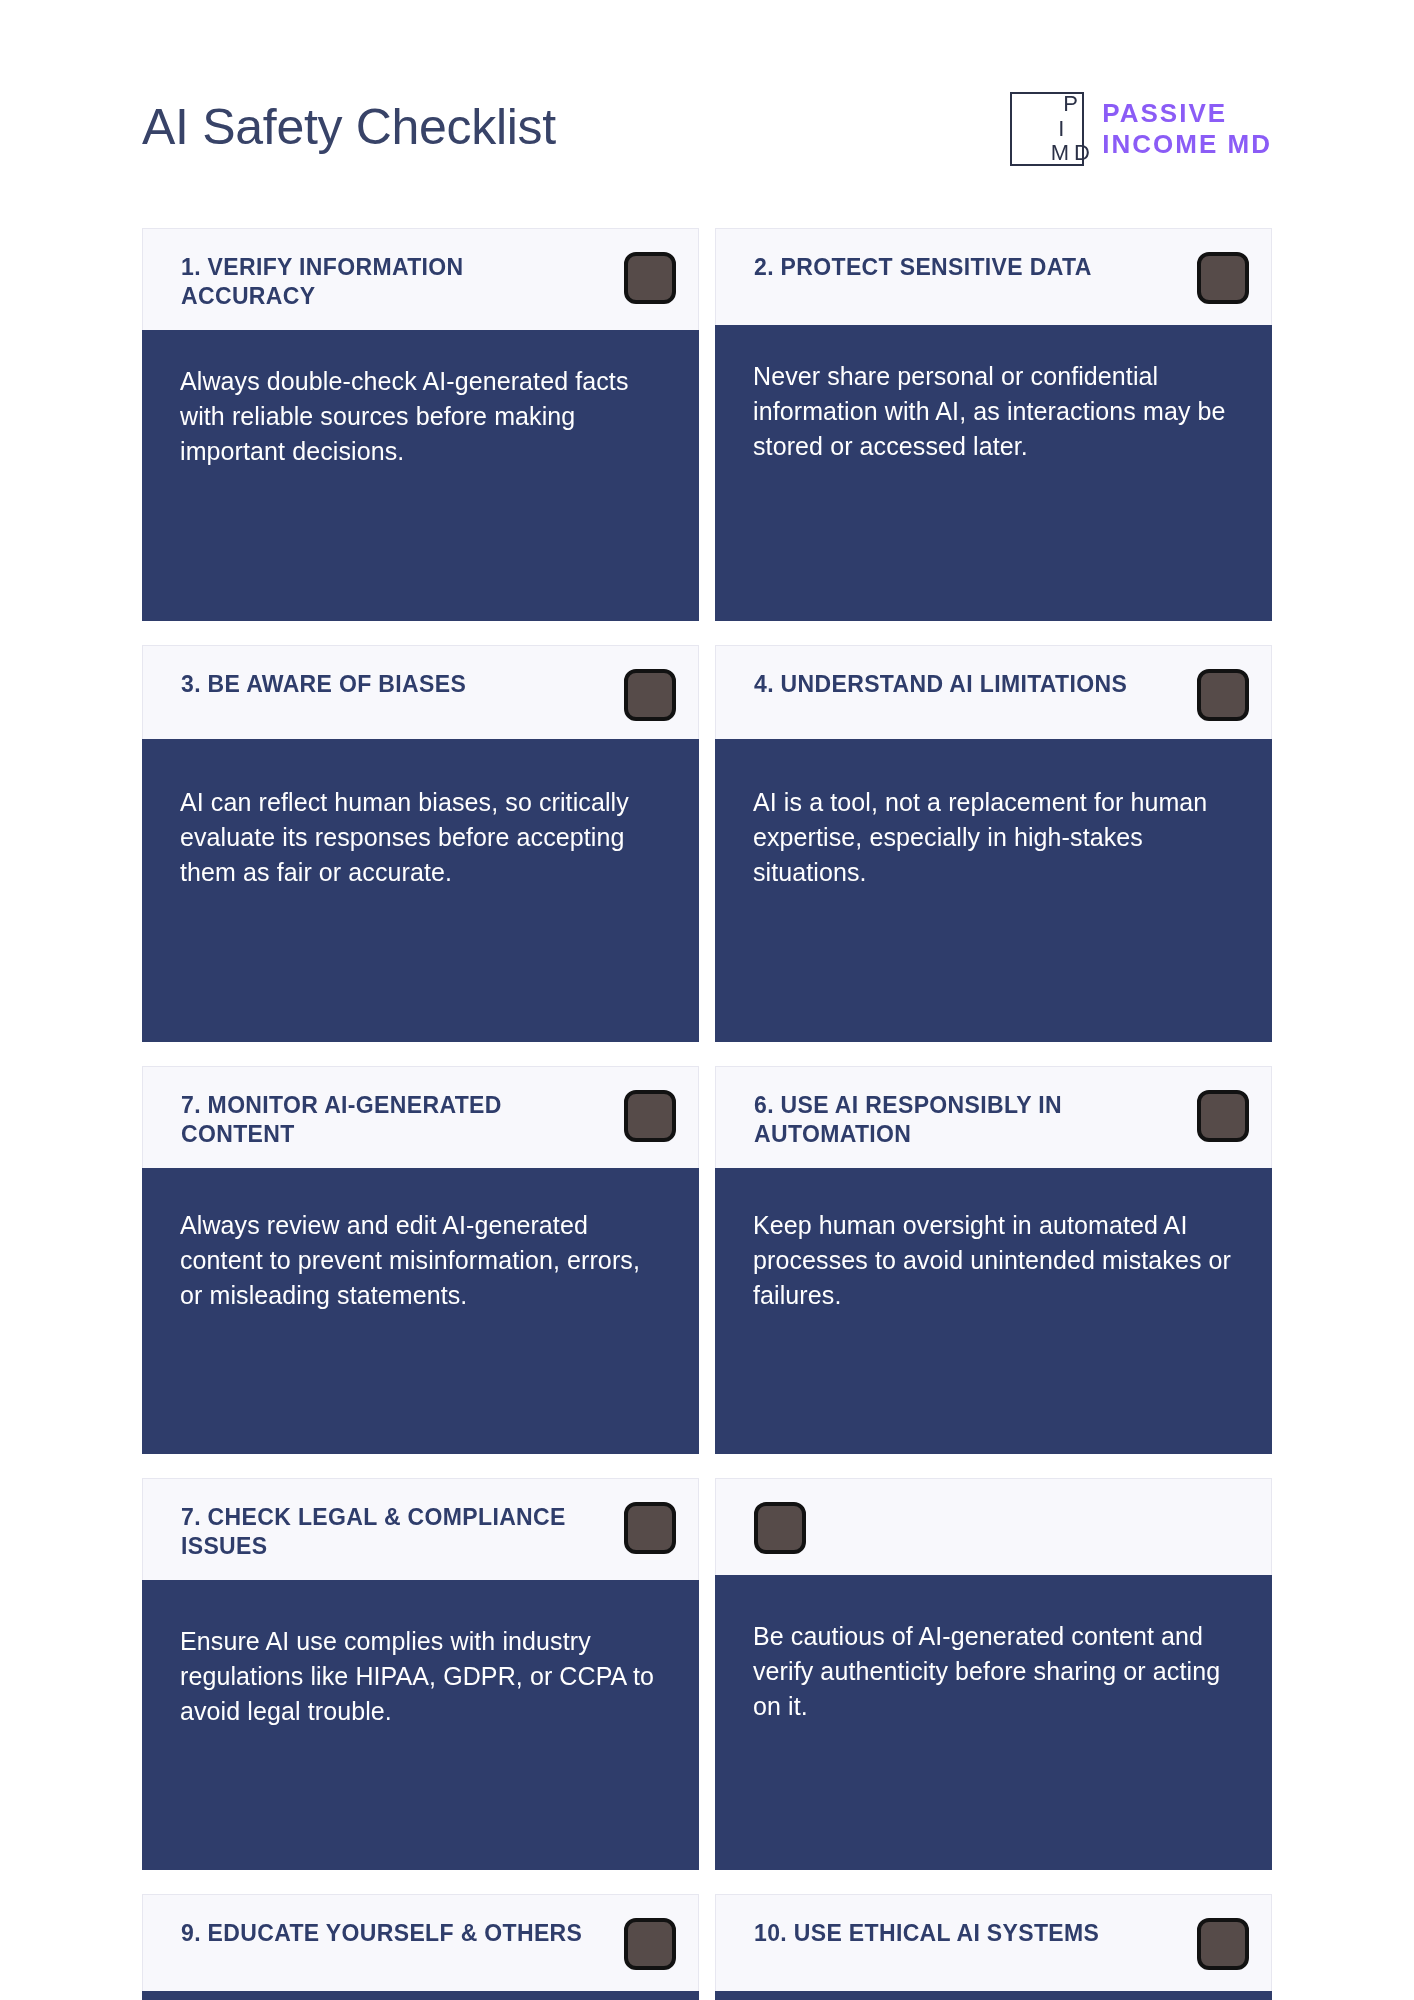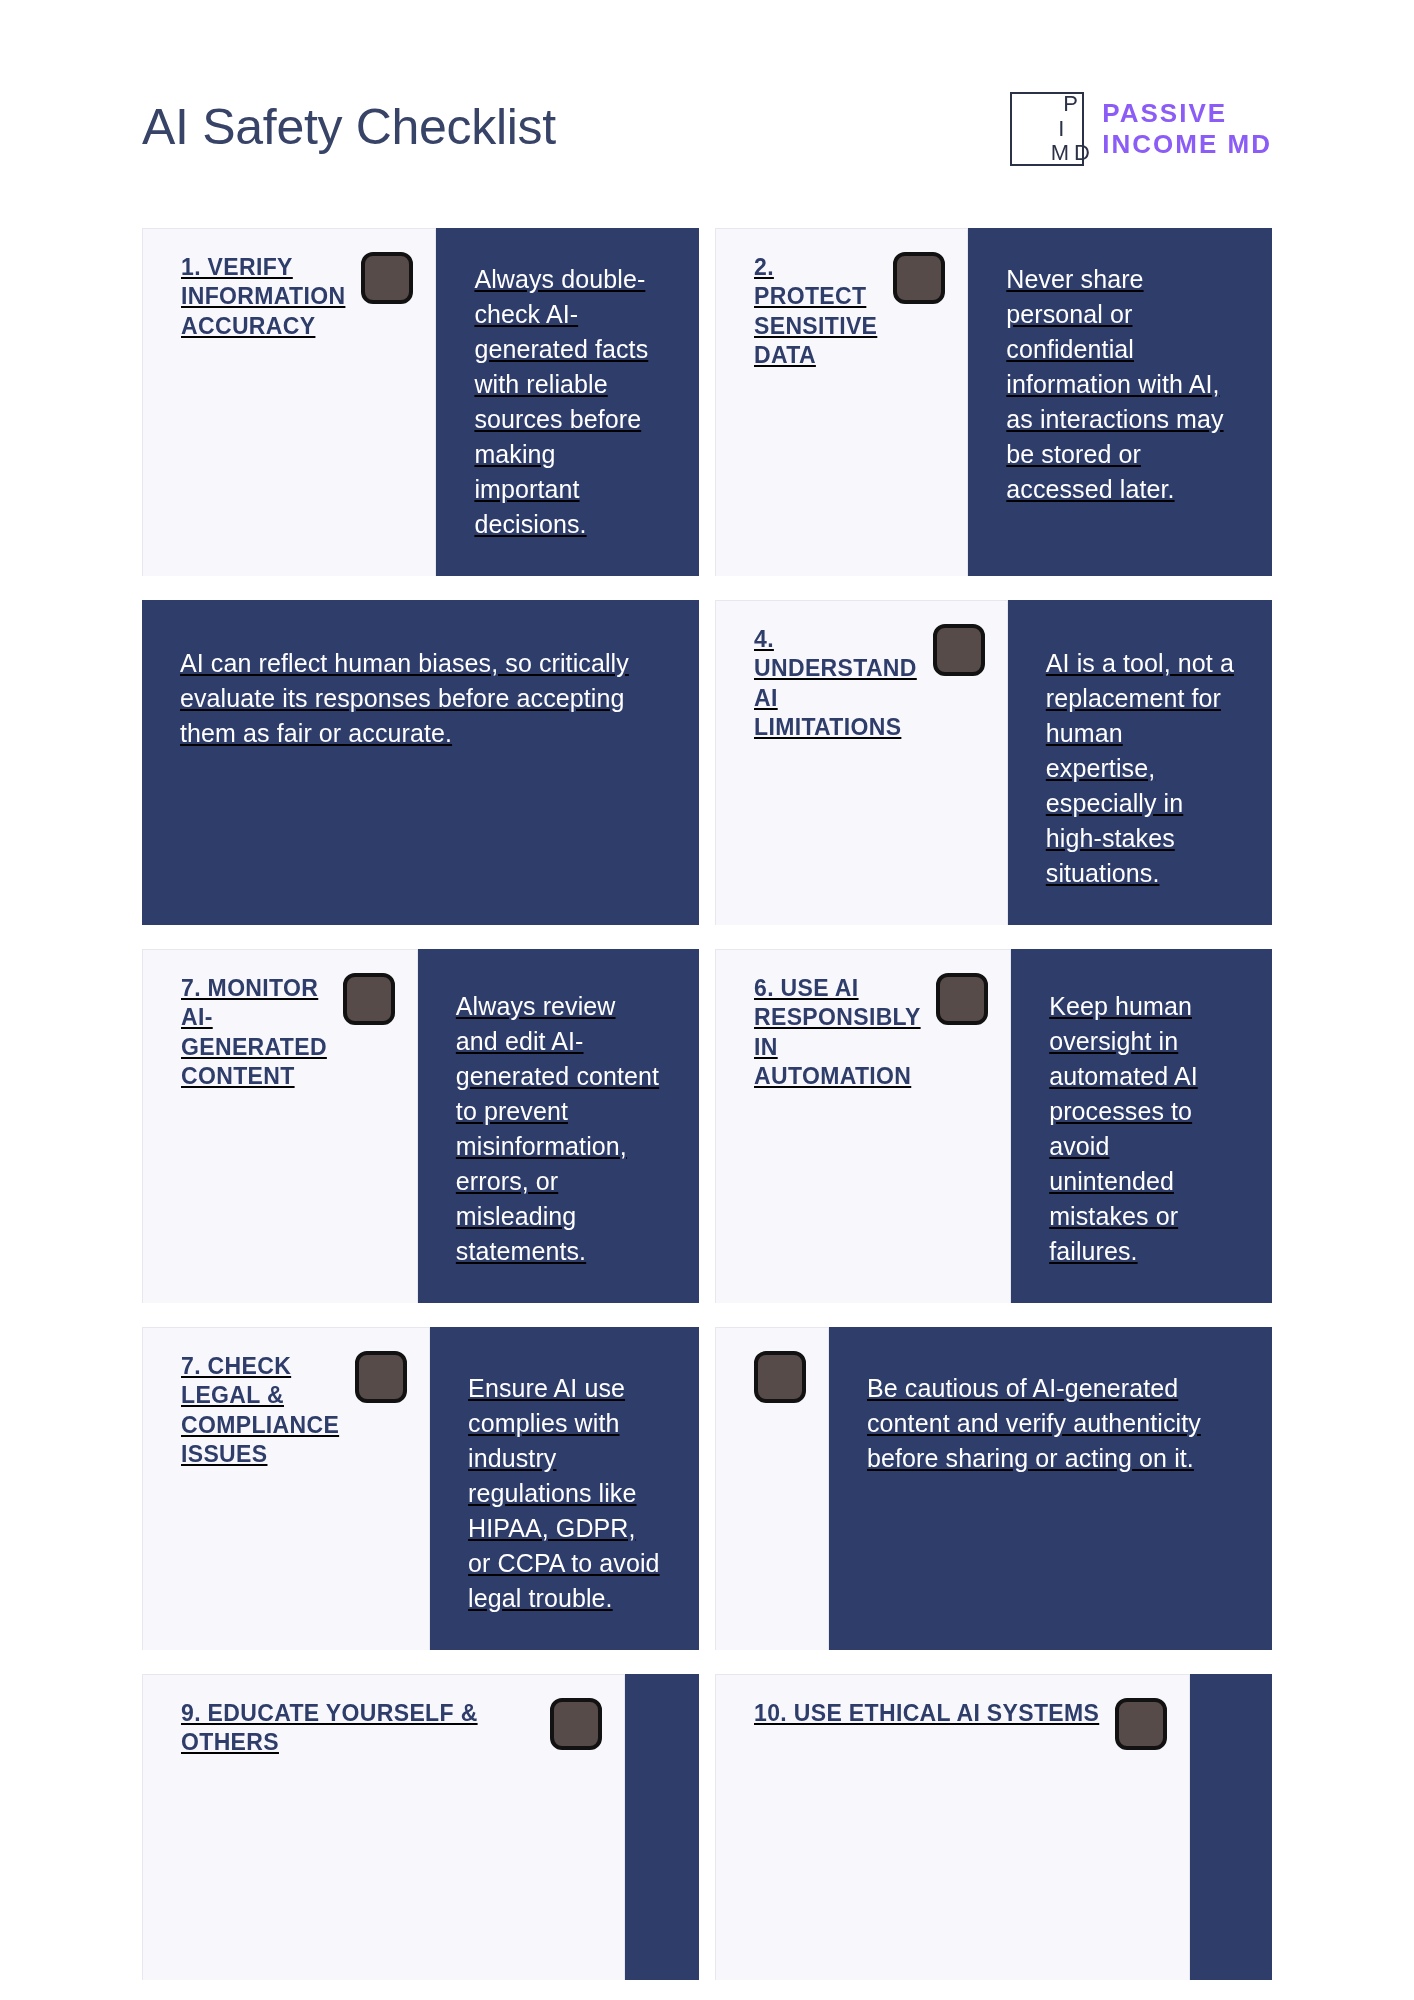--- a/index.html
+++ b/index.html
@@ -91,24 +91,23 @@
     top: 228px;
     width: 1130px;
     display: grid;
     grid-template-columns: 557px 557px;
     column-gap: 16px;
     row-gap: 24px;
   }
 
   .card {
     display: flex;
-    flex-direction: row;
+    flex-direction: column;
     background: #2f3d6b;
     overflow: hidden;
-    text-decoration: underline;
   }
 
   .card-header {
     background: #f8f8fc;
     border: 1px solid #e7e7f0;
     border-bottom: none;
     box-sizing: border-box;
     min-height: 97px;
     padding: 22px 22px 18px 38px;
     display: flex;
@@ -204,20 +203,24 @@
       <div class="card-header">
         <h2 class="card-title">2. PROTECT SENSITIVE DATA</h2>
         <div class="checkbox"></div>
       </div>
       <div class="card-body">
         <p class="card-desc">Never share personal or confidential information with AI, as interactions may be stored or accessed later.</p>
       </div>
     </div>
 
     <div class="card row2">
+      <div class="card-header">
+        <h2 class="card-title">3. BE AWARE OF BIASES</h2>
+        <div class="checkbox"></div>
+      </div>
       <div class="card-body">
         <p class="card-desc">AI can reflect human biases, so critically evaluate its responses before accepting them as fair or accurate.</p>
       </div>
     </div>
 
     <div class="card row2">
       <div class="card-header">
         <h2 class="card-title">4. UNDERSTAND AI LIMITATIONS</h2>
         <div class="checkbox"></div>
       </div>

